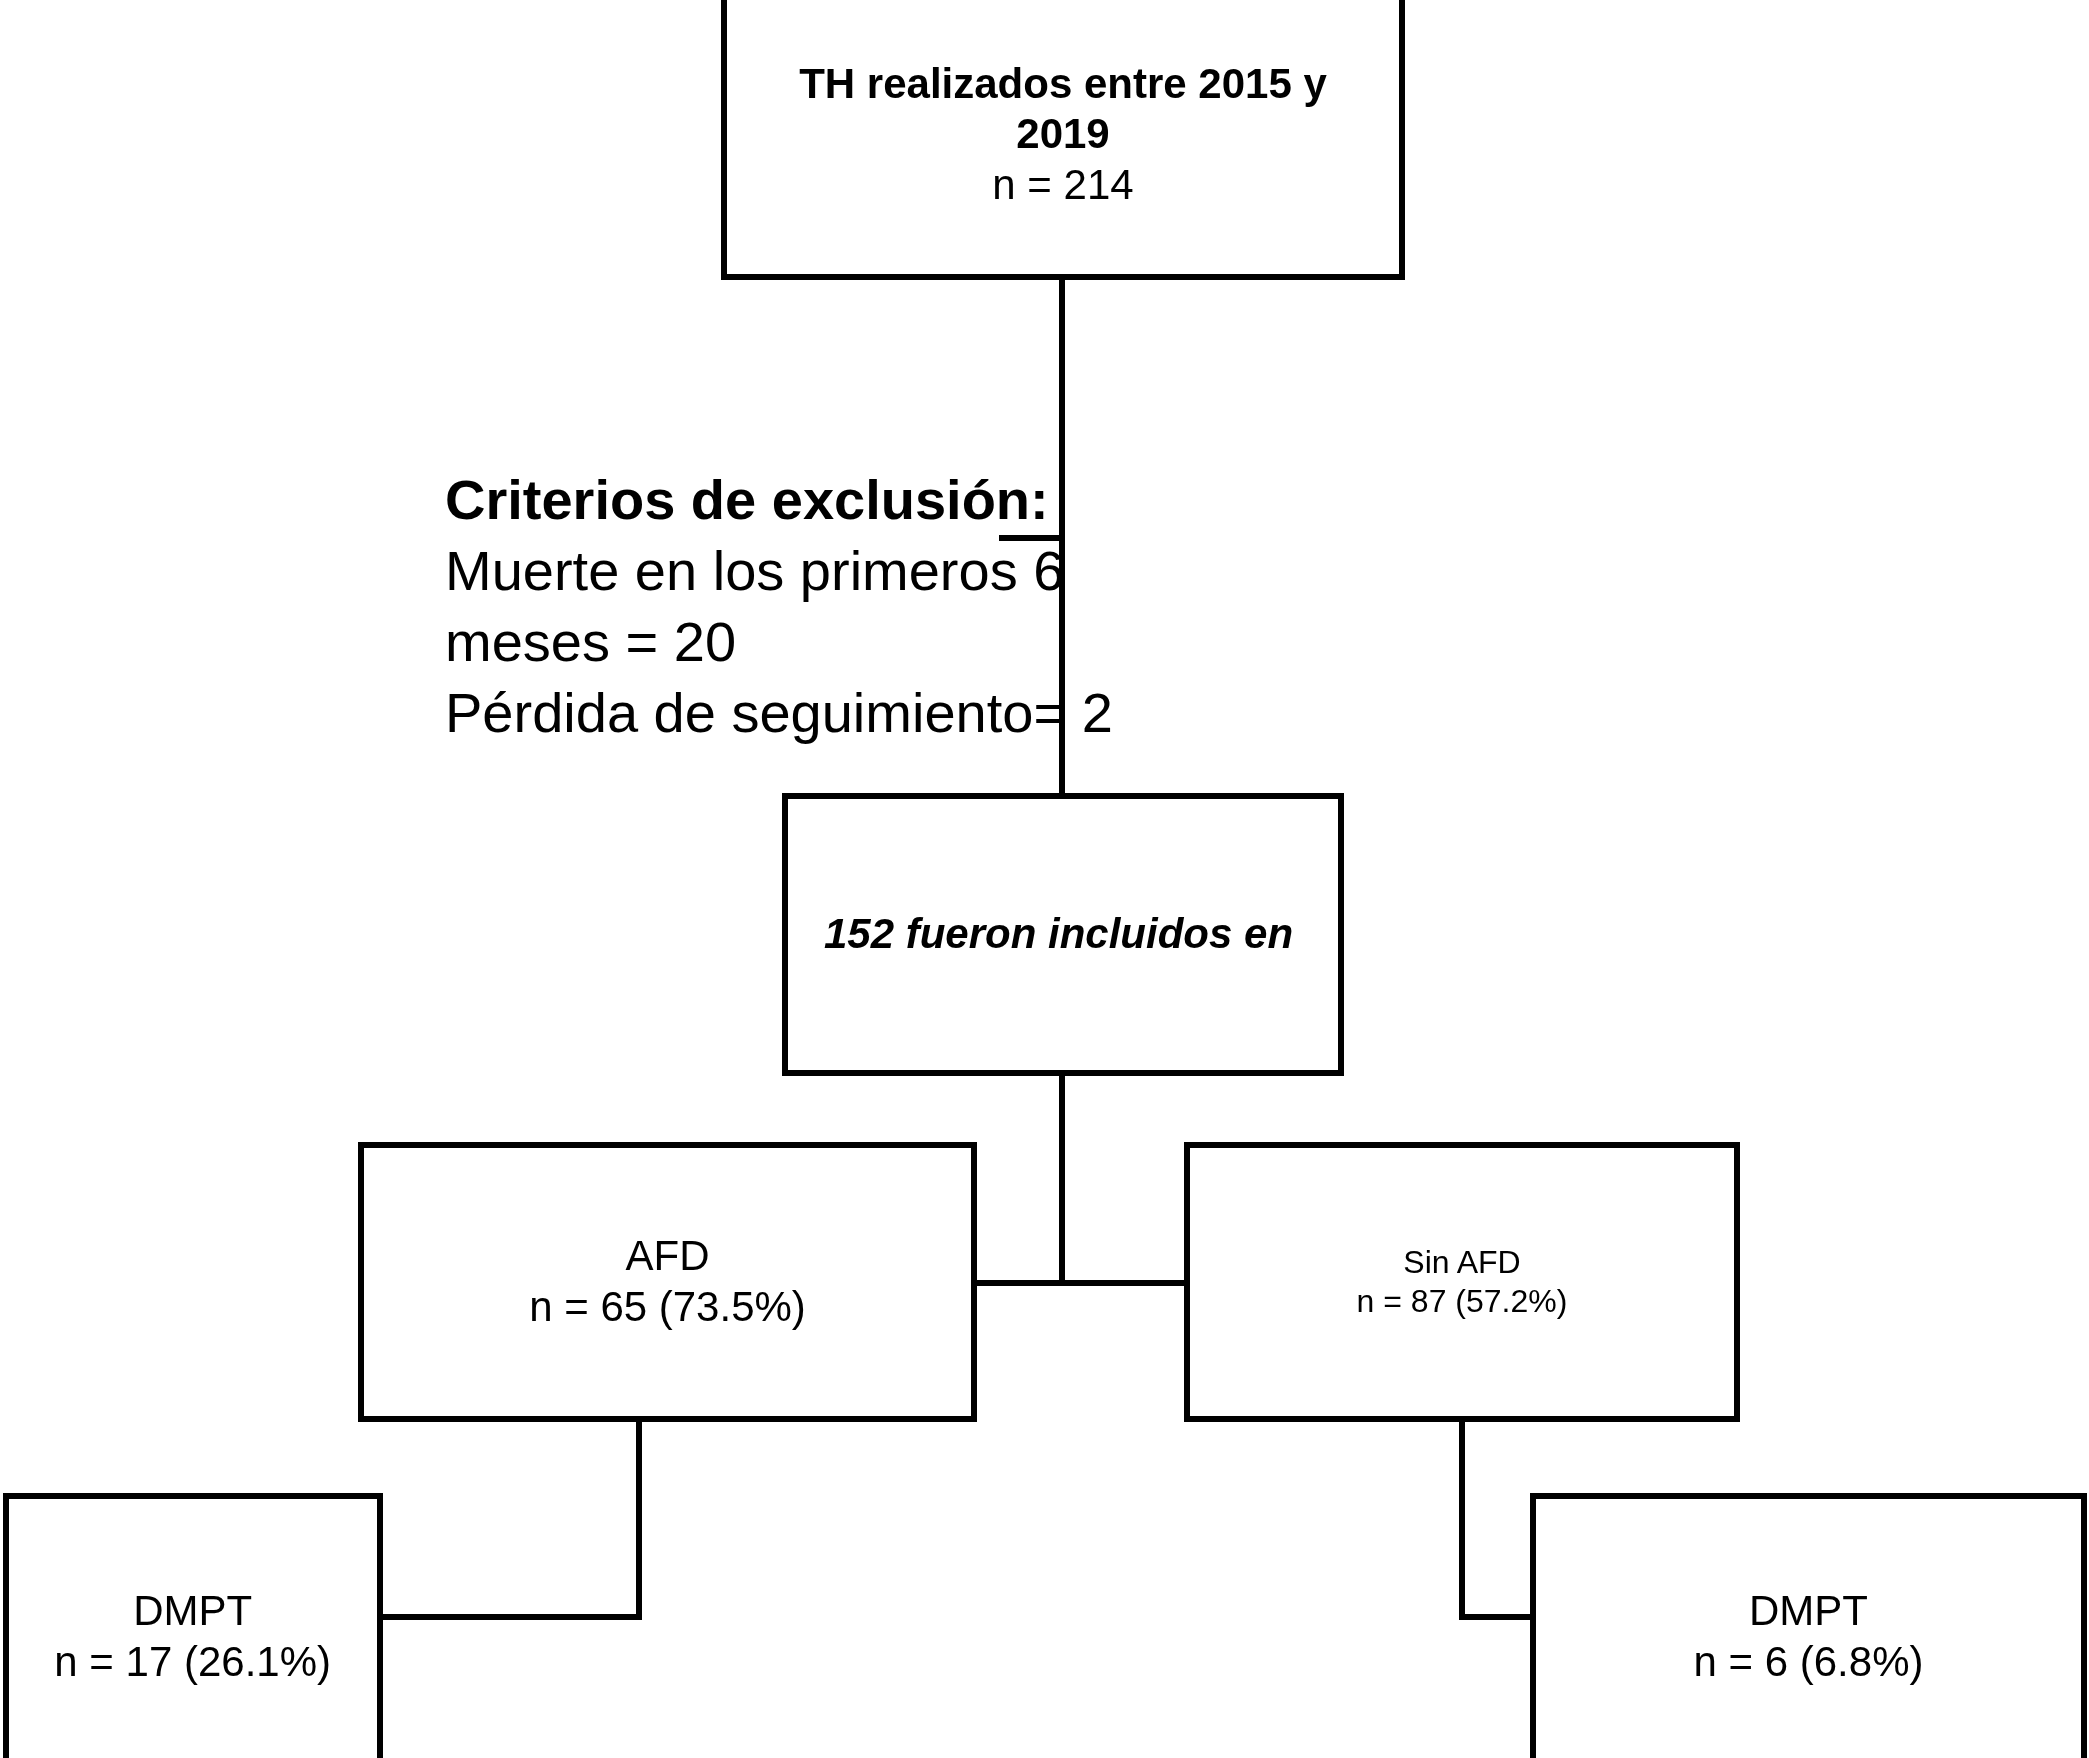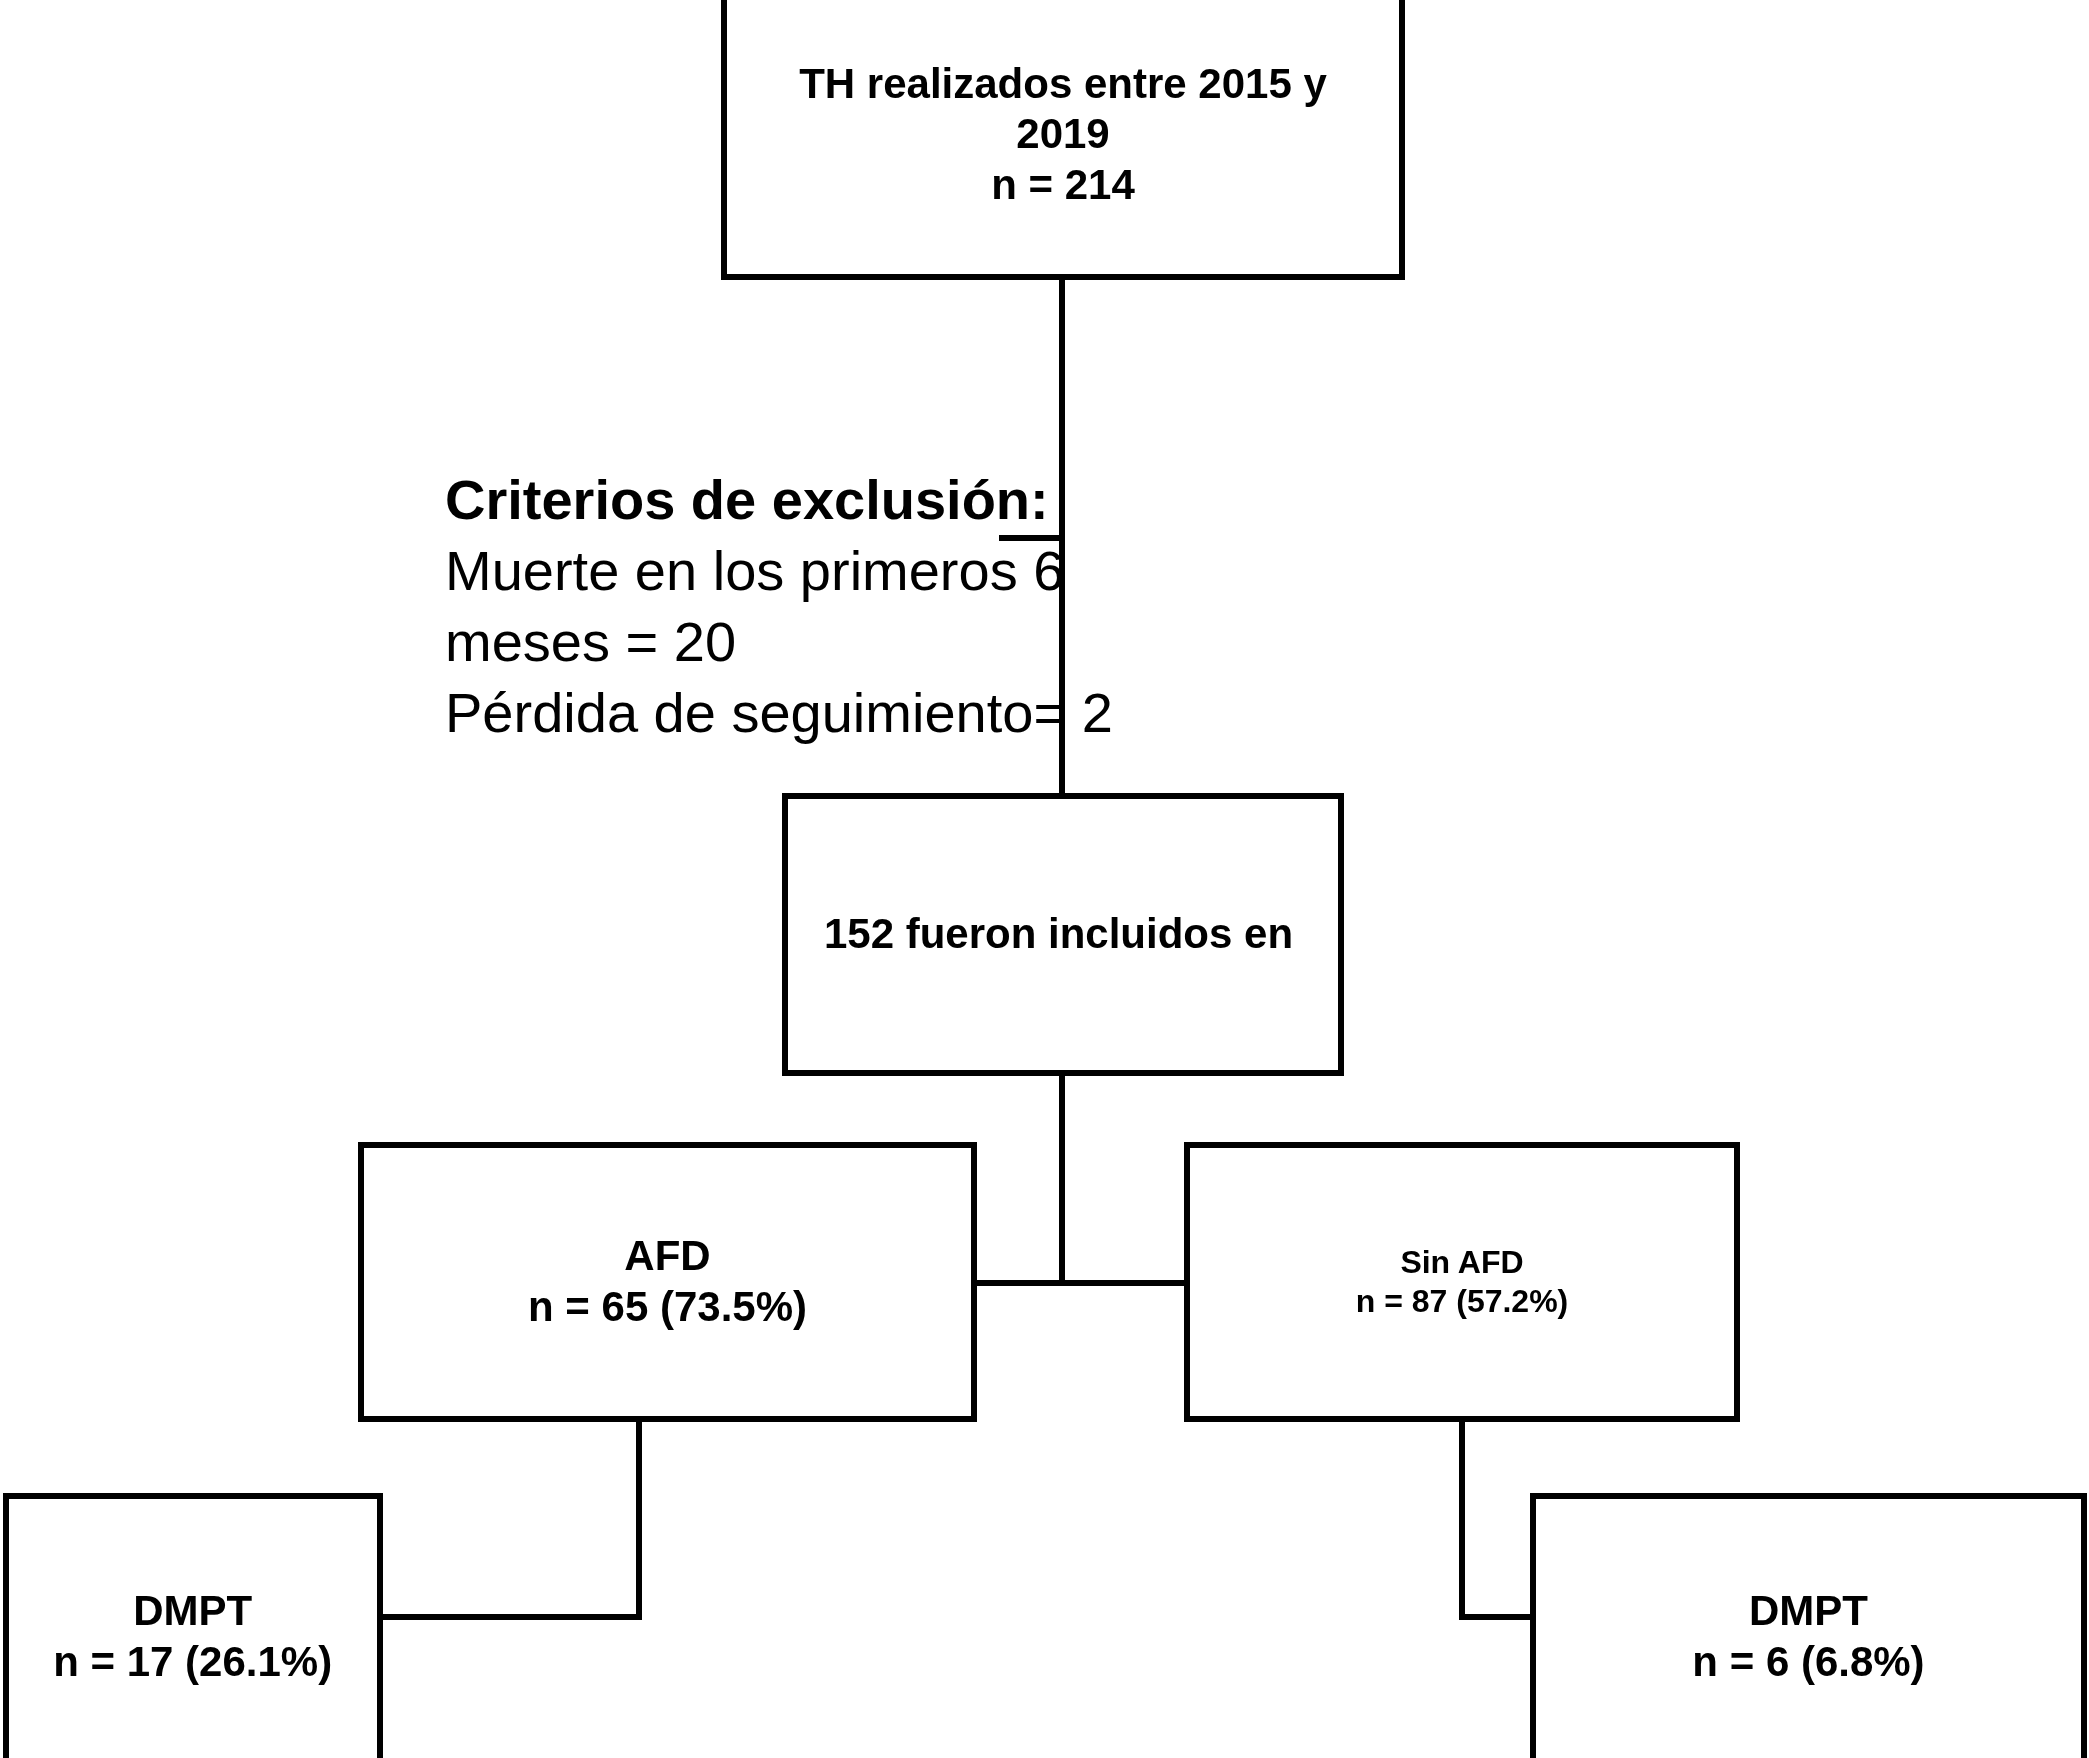--- a/index.html
+++ b/index.html
@@ -30,21 +30,21 @@
     text-align: center;
     color: #000000;
     z-index: 3;
   }
   .node .line {
     display: block;
     white-space: nowrap;
     line-height: 1.21;
   }
   .bold .line { font-weight: bold; text-align: right; }
-  .node .reg { font-weight: bold; }
+  .node .reg { font-weight: normal; }
   .node .bld { font-weight: bold; }
 
   
   .conn {
     position: absolute;
     background: #000000;
     z-index: 1;
   }
   .conn.v { width: 6.3px; }
   .conn.h { height: 6.3px; }
@@ -90,21 +90,21 @@
   </div>
 
   <div class="annot" style="left:445px; top:464px; font-size:56px;">
     <span class="line hdr">Criterios de exclusión:</span>
     <span class="line itm">Muerte en los primeros 6</span>
     <span class="line itm">meses = 20</span>
     <span class="line itm">Pérdida de seguimiento= 2</span>
   </div>
 
   <div class="node bold" style="left:782px; top:793px; width:562px; height:283px; font-size:42px;">
-    <span class="line bld" style="margin-left:-9px;">152 fueron incluidos en</span>
+    <span class="line bld" style="margin-left:-9px;font-style:italic;">152 fueron incluidos en</span>
   </div>
 
   <div class="node" style="left:358px; top:1142px; width:619px; height:280px; font-size:42px;">
     <span class="line reg">AFD</span>
     <span class="line reg">n = 65 (73.5%)</span>
   </div>
 
   <div class="node" style="left:1184px; top:1142px; width:556px; height:280px; font-size:32px;">
     <span class="line reg">Sin AFD</span>
     <span class="line reg">n = 87 (57.2%)</span>

